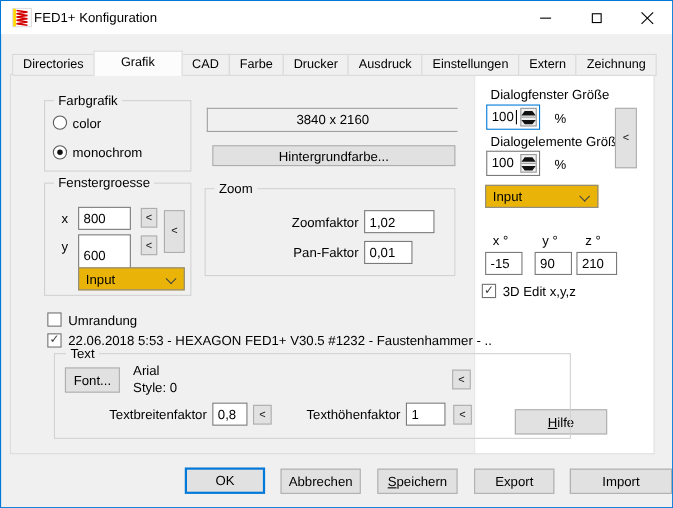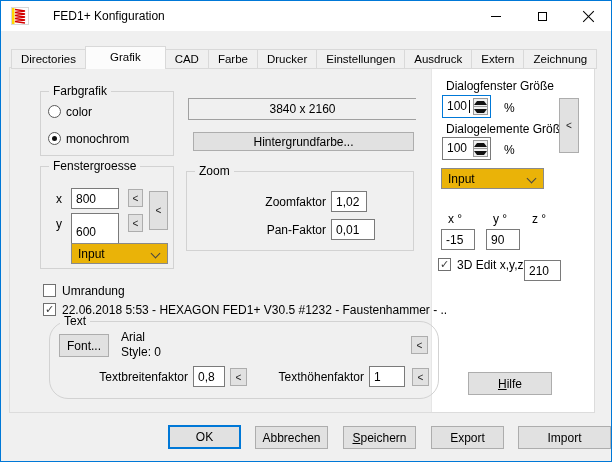--- a/index.html
+++ b/index.html
@@ -3,21 +3,21 @@
 <meta charset="utf-8">
 <style>
   * { margin:0; padding:0; box-sizing:border-box; }
   html,body { width:612px; height:462px; }
   body { font-family:"Liberation Sans","DejaVu Sans",sans-serif; font-size:12px; color:#000; }
   .window { position:relative; width:612px; height:462px; background:#f0f0f0; border:1px solid #0078d7; overflow:hidden; }
 
   
   .titlebar { position:absolute; left:0; top:0; width:100%; height:30px; background:#fff; display:flex; align-items:center; }
   .app-icon { position:absolute; left:10px; top:6px; width:18px; height:18px; }
-  .title-text { position:absolute; left:52px; top:0; line-height:30px; font-size:12px; }
+  .title-text { position:absolute; left:30px; top:0; line-height:30px; font-size:12px; }
   .winbtns { position:absolute; right:0; top:0; display:flex; }
   .wbtn { width:46px; height:30px; display:flex; align-items:center; justify-content:center; }
   .min-glyph { width:10px; height:1px; background:#000; }
   .max-glyph { width:9px; height:9px; border:1px solid #000; }
   .x-glyph { position:relative; width:13px; height:13px; }
   .x-glyph::before,.x-glyph::after { content:""; position:absolute; left:6px; top:-1px; width:1px; height:15px; background:#000; }
   .x-glyph::before { transform:rotate(45deg); }
   .x-glyph::after  { transform:rotate(-45deg); }
 
   
@@ -84,22 +84,22 @@
         </div>
     </div>
   </div>
 
   <div class="tabs">
     <div class="tab">Directories</div>
     <div class="tab active">Grafik</div>
     <div class="tab">CAD</div>
     <div class="tab">Farbe</div>
     <div class="tab">Drucker</div>
+    <div class="tab">Ausdruck</div>
     <div class="tab">Einstellungen</div>
-    <div class="tab">Ausdruck</div>
     <div class="tab">Extern</div>
     <div class="tab">Zeichnung</div>
   </div>
 
   <div class="page">
     <div class="white-panel"></div>
   </div>
 
   <div class="group" style="left:39px; top:90px; width:134px; height:65px;">
     <span class="glabel">Farbgrafik</span>
@@ -126,21 +126,21 @@
 
   <div class="etched" style="left:187px; top:97px; width:228px; height:22px;">
     <span>3840 x 2160</span>
   </div>
   <div class="btn" style="left:192px; top:131px; width:221px; height:19px;">Hintergrundfarbe...</div>
 
   <div class="group" style="left:185px; top:170px; width:228px; height:80px;">
     <span class="glabel">Zoom</span>
   </div>
   <span class="lbl" style="left:200px; top:194px; width:125px; text-align:right;">Zoomfaktor</span>
-  <input class="field" style="left: 330px; top: 190px; width: 36px; height: 21px;" value="1,02">
+  <input class="field" style="left: 330px; top: 190px; width: 64px; height: 21px;" value="1,02">
   <span class="lbl" style="left:200px; top:222px; width:125px; text-align:right;">Pan-Faktor</span>
   <input class="field" style="left: 330px; top: 218px; width: 44px; height: 21px;" value="0,01">
 
   <span class="lbl" style="left:445px; top:78px;">Dialogfenster Größe</span>
   <div class="spinner focused" style="left:441px; top:94px; width:49px; height:23px;">
     <span class="val">100</span>
     <div class="caret"></div>
     <div class="spin">
       <div class="up">
           <div class="tri-up"></div>
@@ -171,35 +171,35 @@
   <div class="combo" style="left:440px; top:167px; width:103px; height:21px;">
     <span>Input</span>
     <span class="chev"></span>
   </div>
 
   <span class="lbl" style="left:447px; top:211px;">x °</span>
   <span class="lbl" style="left:492px; top:211px;">y °</span>
   <span class="lbl" style="left:531px; top:211px;">z °</span>
   <input class="field" style="left: 440px; top: 228px; width: 34px; height: 21px;" value="-15">
   <input class="field" style="left: 485px; top: 228px; width: 34px; height: 21px;" value="90">
-  <input class="field" style="left: 523px; top: 228px; width: 37px; height: 21px; margin-top: 31px;" value="210">
+  <input class="field" style="left: 523px; top: 228px; width: 37px; height: 21px;" value="210">
 
   <div class="check" style="left:437px; top:257px;"><span>✓</span></div>
   <span class="lbl" style="left:456px; top:257px;">3D Edit x,y,z</span>
 
   <div class="btn" style="left:467px; top:371px; width:84px; height:23px;">
     <span><span class="accel">H</span><span>ilfe</span></span>
   </div>
 
   <div class="check" style="left:42px; top:283px;"></div>
   <span class="lbl" style="left:61px; top:283px;">Umrandung</span>
   <div class="check" style="left:42px; top:302px;"><span>✓</span></div>
   <span class="lbl" style="left:61px; top:302px;">22.06.2018 5:53 - HEXAGON FED1+ V30.5 #1232 - Faustenhammer - ..</span>
 
-  <div class="group" style="left:48px; top:320px; width:390px; height:78px;border-radius:19px;">
+  <div class="group" style="left:48px; top:320px; width:470px; height:78px;">
     <span class="glabel" style="left:10px;">Text</span>
   </div>
   <div class="btn" style="left:58px; top:333px; width:50px; height:23px;">Font...</div>
   <span class="lbl" style="left:120px; top:329px;">Arial</span>
   <span class="lbl" style="left:120px; top:344px;">Style: 0</span>
   <div class="arrow-btn" style="left:410px; top:335px; width:17px; height:18px;">&lt;</div>
 
   <span class="lbl" style="left:82px; top:369px; width:105px; text-align:right;">Textbreitenfaktor</span>
   <input class="field" style="left: 192px; top: 365px; width: 32px; height: 21px;" value="0,8">
   <div class="arrow-btn" style="left:229px; top:367px; width:17px; height:18px;">&lt;</div>

